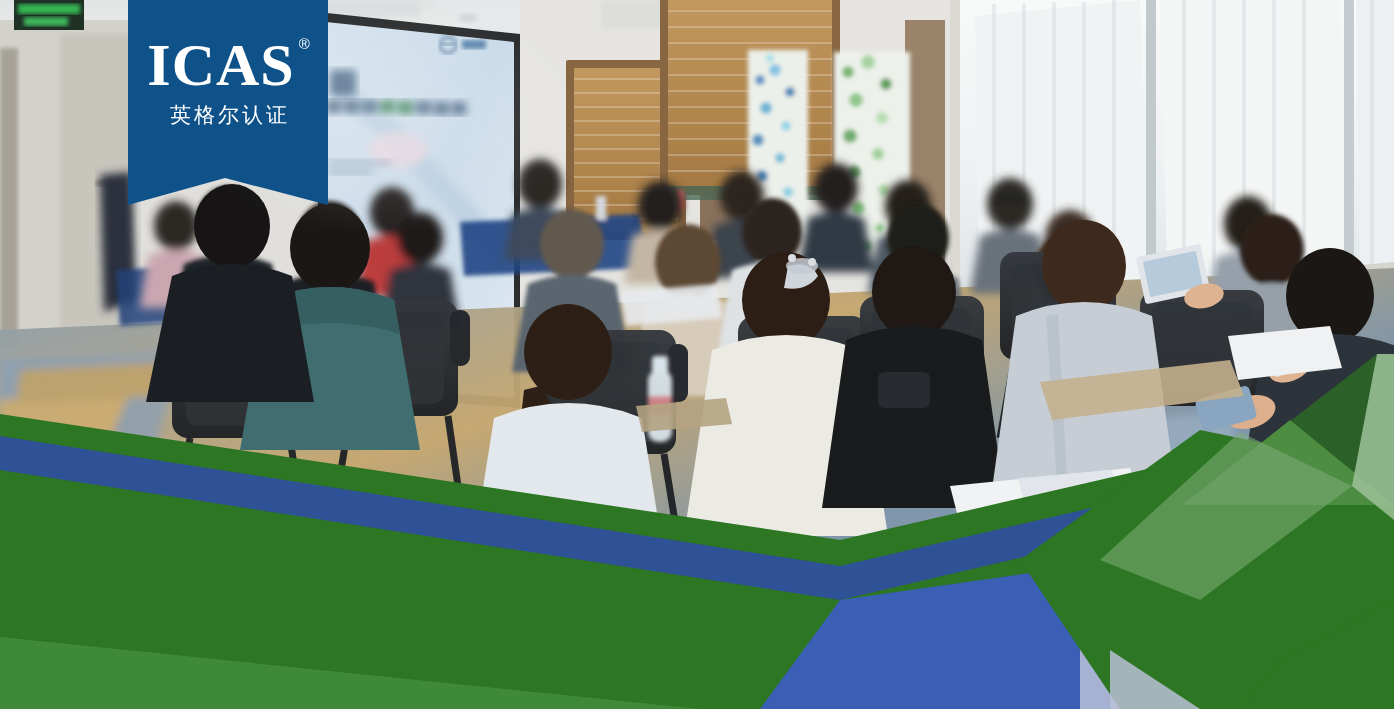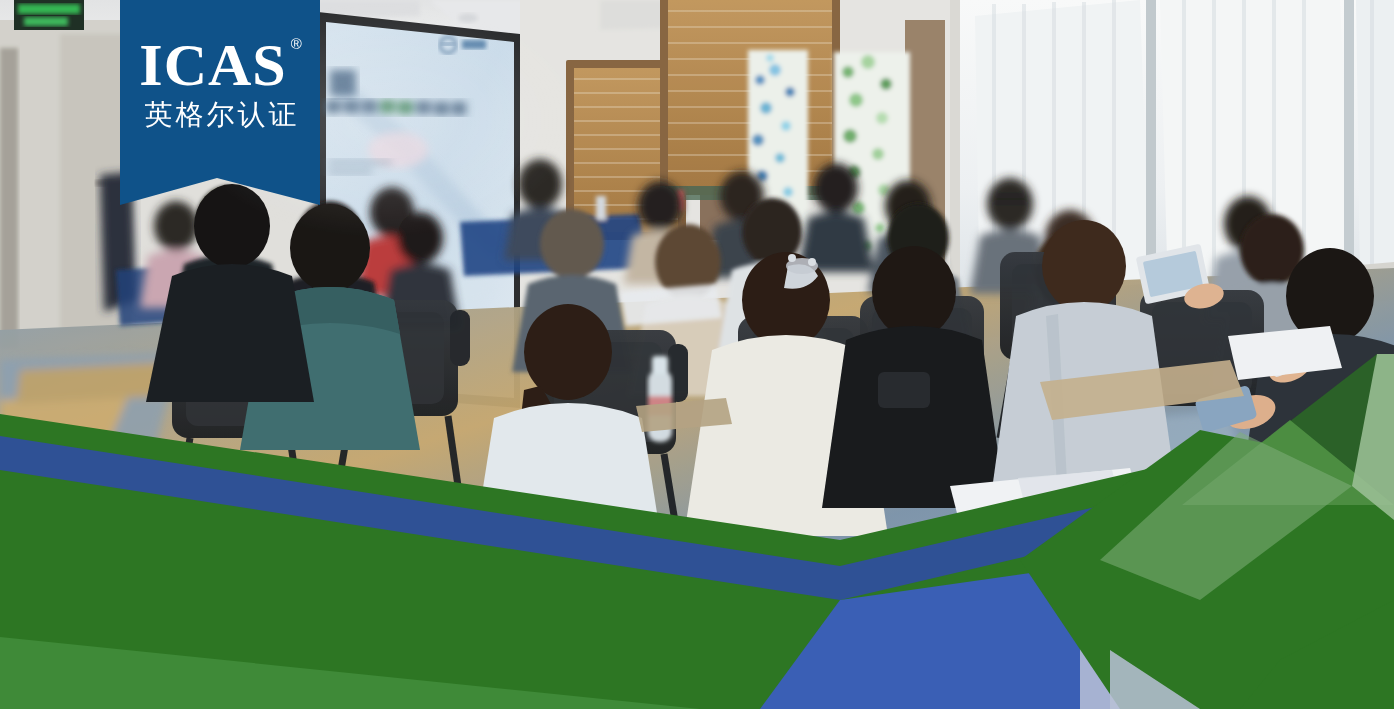--- a/index.html
+++ b/index.html
@@ -15,21 +15,21 @@
   #stage svg.layer{
     position:absolute;
     left:0; top:0;
     width:1394px;
     height:709px;
     display:block;
   }
   
   #logo-block{
     position:absolute;
-    left:120px; top:0;
+    left:128px; top:0;
     width:180px; height:210px;
     z-index:40;
     padding-left:10px;
   }
   #logo-block .logo-shape{
     position:absolute; left:0; top:0;
     width:200px; height:210px;
   }
   #logo-text-wrap{
     position:absolute;
@@ -55,21 +55,21 @@
     right:-2px; top:2px;
     font-size:15px;
     font-weight:normal;
     line-height:15px;
     font-family:"Liberation Sans", sans-serif;
   }
   #logo-cn{
     display:block;
     color:#ffffff;
     font-family:"Liberation Sans", sans-serif;
-    font-size:28px;
+    font-size:21px;
     line-height:34px;
     letter-spacing:3px;
     margin-top:2px;
     padding-left:4px;
   }
   .nosel{user-select:none;}
 </style>
 </head>
 <body>
 

